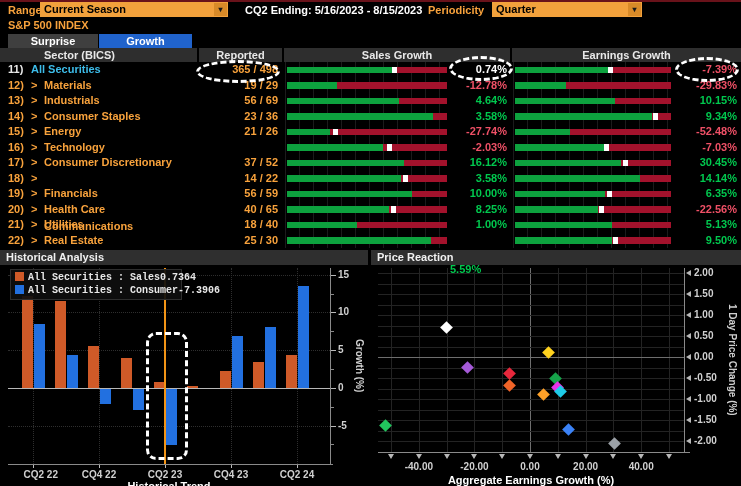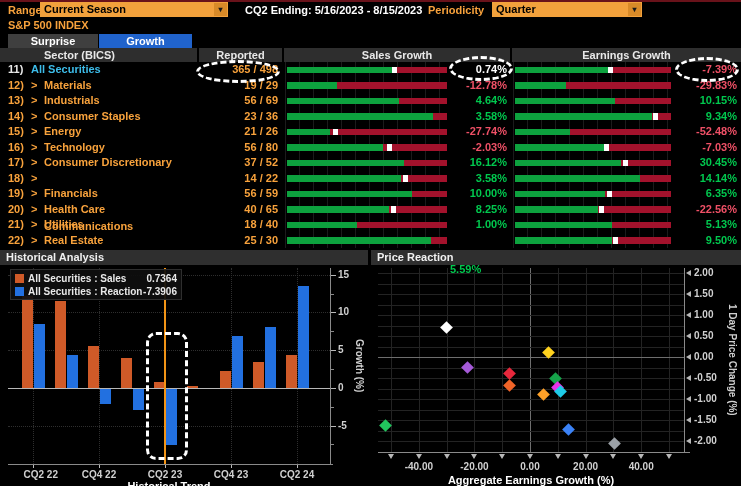--- a/index.html
+++ b/index.html
@@ -48,21 +48,21 @@
   .axis { position:absolute; background:#8a8a8a; }
   .ticklbl { position:absolute; color:#d0d0d0; font-size:10px; font-weight:bold; line-height:10px; }
   .axtitle { position:absolute; color:#ffffff; font-size:11px; font-weight:bold; text-align:center; line-height:11px; }
   .vlabel { position:absolute; color:#d0d0d0; font-size:10px; font-weight:bold; writing-mode:vertical-rl;
             display:flex; align-items:center; justify-content:center; }
 
   .legend-box {
     position:absolute; left:10px; top:269px; width:172px; height:31px;
     background:rgba(14,14,14,.92); border:1px solid #2e2e2e; z-index:20; padding:2px 4px 0 4px;
   }
-  .legend-row { display:flex; align-items:center; height:13px; }
+  .legend-row { display:flex; height:13px;font-family:Liberation Mono, monospace; }
   .legend-swatch { width:9px; height:9px; margin-right:4px; flex:none; }
   .legend-name { flex:1; font-size:10px; font-weight:bold; color:#e8e8e8; white-space:nowrap; }
   .legend-val { font-size:10px; font-weight:bold; color:#e8e8e8; }
 
   .annotation { position:absolute; border:3px dashed #ffffff; pointer-events:none; z-index:50; }
   .diamond { position:absolute; width:9px; height:9px; transform:rotate(45deg); z-index:6; }
 </style>
 </head>
 <body>
 
@@ -177,21 +177,20 @@
         <div class="bar-track" style="left: 513px; width: 160px;">
           <div class="bar-seg" style="left: 2px; width: 55px; background: rgb(13, 162, 62);"></div>
           <div class="bar-seg" style="left: 57px; width: 101px; background: rgb(163, 18, 44);"></div>
         </div>
         <div class="cell" style="left: 676px; width: 61px; text-align: right; color: rgb(239, 80, 102);">-52.48%</div>
       </div>
       <div class="trow" style="top: 77.5px;">
         <div class="cell" style="left: 8px; width: 24px; color: rgb(248, 162, 60);">16)</div>
         <div class="cell" style="left: 31px; width: 12px; color: rgb(248, 162, 60);">&gt;</div>
         <div class="cell" style="left: 44px; color: rgb(248, 162, 60);">Technology</div>
-        <div class="cell" style="left: 180px; width: 98px; text-align: right; color: rgb(248, 162, 60);">56 / 80</div>
         <div class="bar-track" style="left: 285px; width: 164px;">
           <div class="bar-seg" style="left: 2px; width: 96px; background: rgb(13, 162, 62);"></div>
           <div class="bar-seg" style="left: 98px; width: 64px; background: rgb(163, 18, 44);"></div>
           <div class="bar-seg" style="left: 102px; width: 5px; background: rgb(255, 255, 255);"></div>
         </div>
         <div class="cell" style="left: 450px; width: 57px; text-align: right; color: rgb(239, 80, 102);">-2.03%</div>
         <div class="bar-track" style="left: 513px; width: 160px;">
           <div class="bar-seg" style="left: 2px; width: 89px; background: rgb(13, 162, 62);"></div>
           <div class="bar-seg" style="left: 91px; width: 67px; background: rgb(163, 18, 44);"></div>
           <div class="bar-seg" style="left: 91px; width: 5px; background: rgb(255, 255, 255);"></div>
@@ -364,21 +363,21 @@
       <div class="axtitle" style="left: 69px; top: 216px; width: 200px;">Historical Trend</div>
       <div class="vlabel" style="left: 352px; top: 3px; width: 14px; height: 196px;">Growth (%)</div>
       <div class="legend-box" style="top: 4px;">
         <div class="legend-row">
           <div class="legend-swatch" style="background: rgb(207, 90, 40);"></div>
           <div class="legend-name">All Securities : Sales</div>
           <div class="legend-val">0.7364</div>
         </div>
         <div class="legend-row">
           <div class="legend-swatch" style="background: rgb(34, 112, 224);"></div>
-          <div class="legend-name">All Securities : Reaction</div>
+          <div class="legend-name">All Securities : Consumer</div>
           <div class="legend-val">-7.3906</div>
         </div>
       </div>
     </div>
   <div class="abs" style="left:0; top:265px; width:741px; height:221px; pointer-events:none;" id="scatterChart">
       <div class="gridline" style="left: 391.063px; top: 3px; width: 1px; height: 184px; background: rgb(35, 35, 35);"></div>
       <div class="gridline" style="left: 418.856px; top: 3px; width: 1px; height: 184px; background: rgb(35, 35, 35);"></div>
       <div class="gridline" style="left: 446.649px; top: 3px; width: 1px; height: 184px; background: rgb(35, 35, 35);"></div>
       <div class="gridline" style="left: 474.441px; top: 3px; width: 1px; height: 184px; background: rgb(35, 35, 35);"></div>
       <div class="gridline" style="left: 502.234px; top: 3px; width: 1px; height: 184px; background: rgb(35, 35, 35);"></div>

